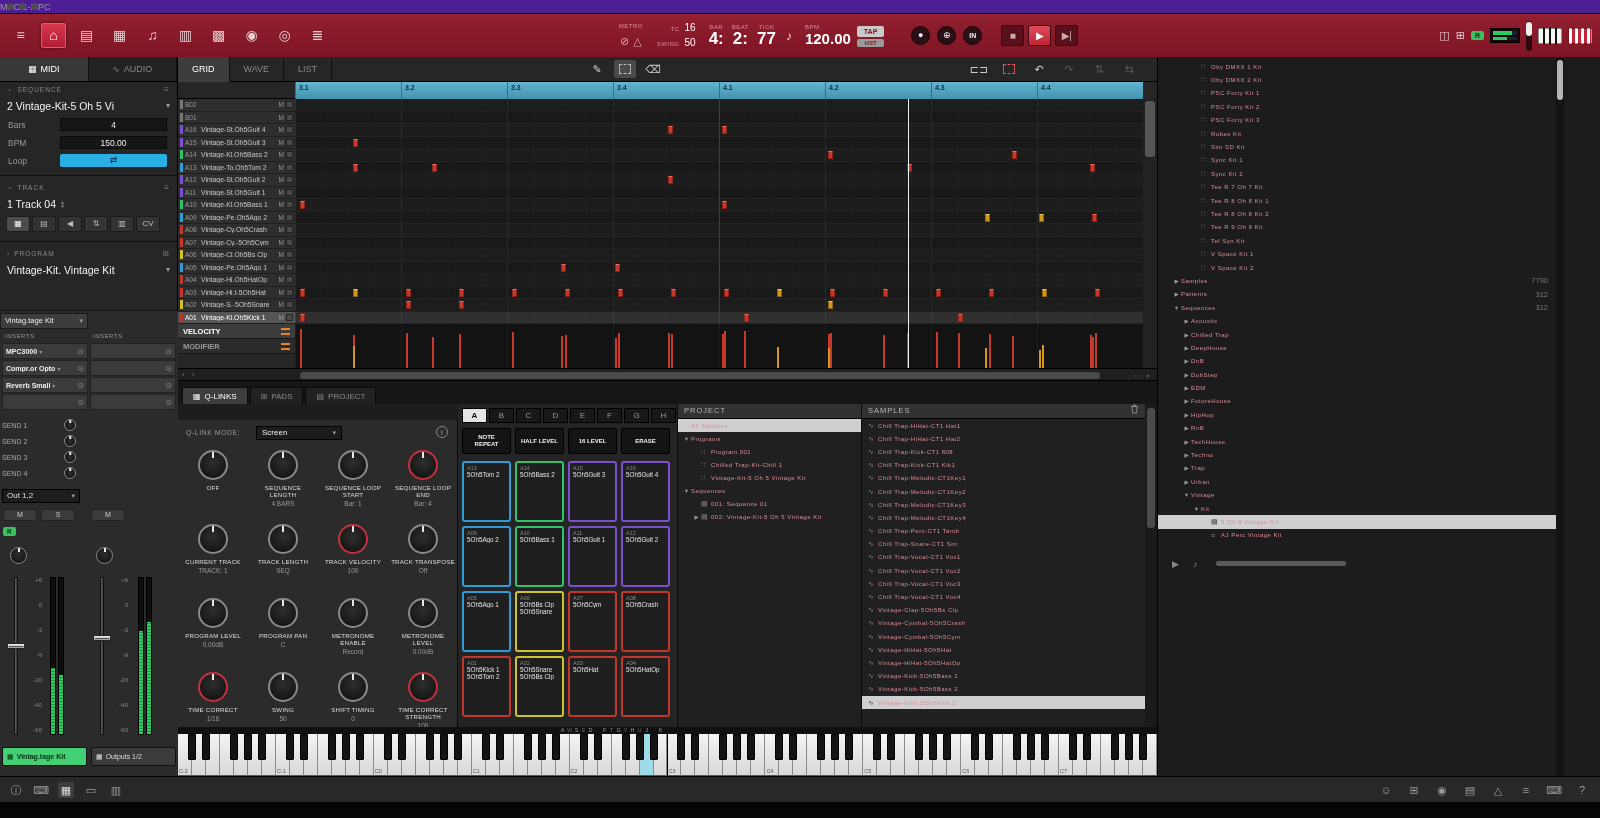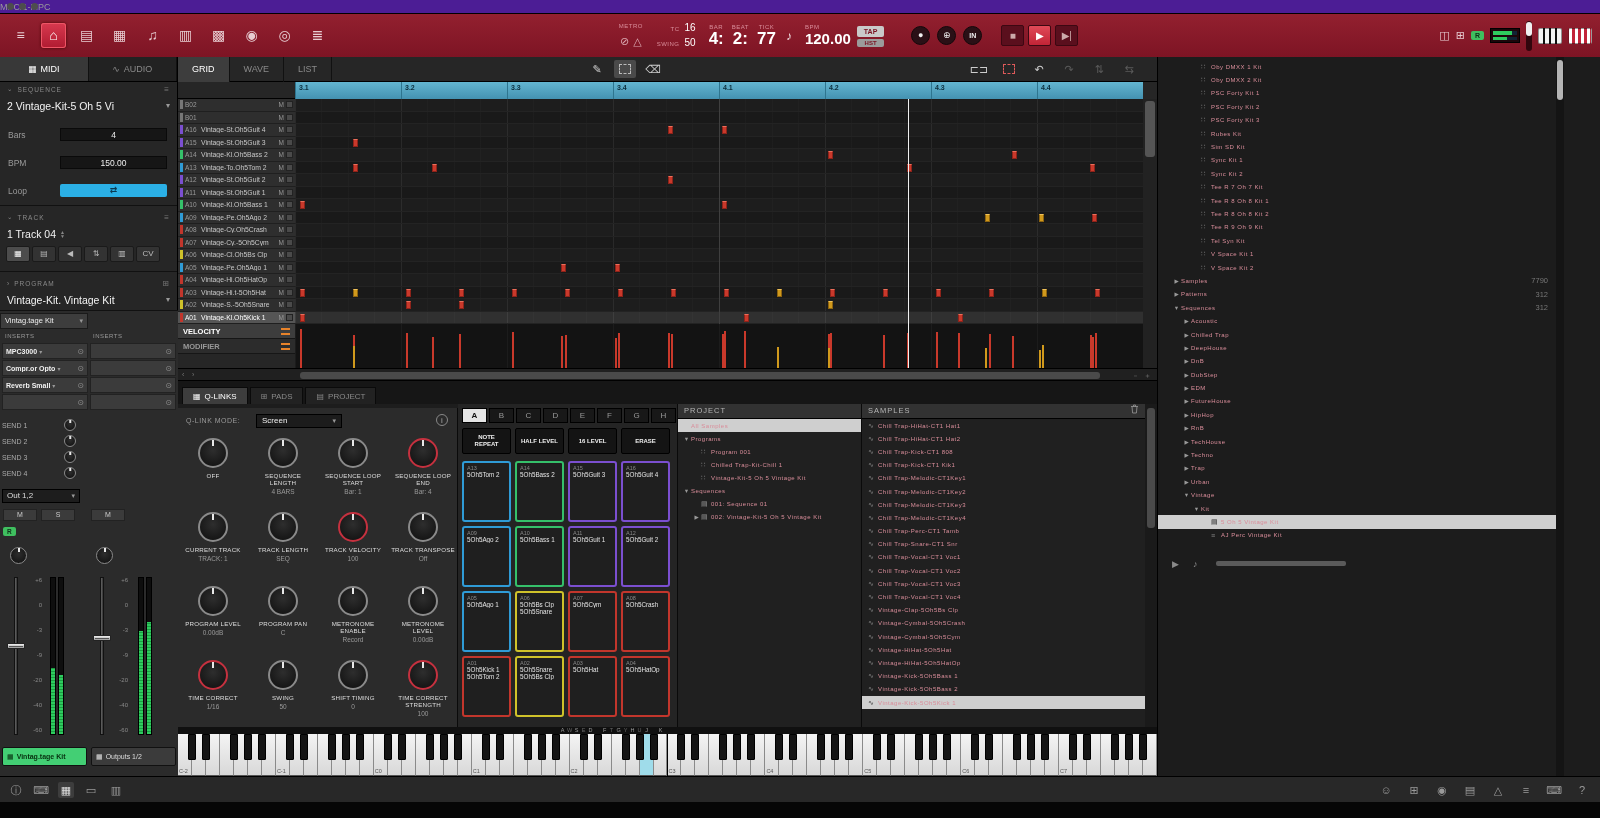--- a/index.html
+++ b/index.html
@@ -50,21 +50,21 @@
 #left{position:absolute;left:0;top:57px;width:178px;height:719px;background:#262626;border-right:1px solid #000}
 #lp-tabs{display:flex;height:25px;border-bottom:1px solid #000}
 .lp-tab{flex:1;display:flex;align-items:center;justify-content:center;gap:4px;font-size:9px;color:#8a8a8a;background:#222;border-right:1px solid #111}
 .lp-tab.active{background:#383838;color:#fff}
 .lp-tab-ic{font-size:9px}
 .sec-head{height:14px;display:flex;align-items:center;padding:0 7px;font-size:6.5px;letter-spacing:1px;color:#8a8a8a;gap:4px}
 .sec-head .mini{margin-left:auto;color:#777;font-size:8px}
 .name-row{height:19px;display:flex;align-items:center;padding:0 7px;font-size:10.5px;color:#f2f2f2;white-space:nowrap}
 .name-row .dd{margin-left:auto;color:#999;font-size:8px}
 .updn{display:flex;flex-direction:column;font-size:5px;color:#888;line-height:4px;margin-left:4px}
-.lp-field{height:16px;position:relative;margin-top:12px}
+.lp-field{height:16px;position:relative;margin-top:2px}
 .lp-field .fl{position:absolute;left:8px;top:3px;font-size:8.5px;color:#9a9a9a}
 .lp-field .fv{position:absolute;left:60px;right:10px;top:1px;height:13px;background:#161616;border:1px solid #0a0a0a;color:#eee;font-size:8.5px;line-height:12px;text-align:center}
 #loop-pill{position:absolute;left:60px;right:10px;top:1px;height:13px;background:#2bb0e6;border-radius:2px;color:#0a3a52;font-size:9px;line-height:12px;text-align:center;font-weight:bold}
 .divider{height:1px;background:#111;margin:6px 0 4px 0}
 #trk-icons{display:flex;gap:2px;padding:3px 6px}
 .trk-ic{width:24px;height:16px;background:#333;border:1px solid #1a1a1a;color:#bbb;font-size:8px;line-height:14px;text-align:center;border-radius:2px}
 .trk-ic.active{background:#4c4c4c;color:#fff}
 
 #mixer{position:absolute;left:0;top:253px;width:178px;height:466px;background:#2b2b2b;border-top:1px solid #111}
 #ch-head{position:absolute;left:0;top:2px;width:88px;height:16px;background:#3d3d3d;border:1px solid #1a1a1a;font-size:7.5px;color:#eee;line-height:14px;padding:0 4px;display:flex}
@@ -151,21 +151,21 @@
 
 #hscroll{position:absolute;left:0;top:311px;width:979px;height:13px;background:#202020;border-top:1px solid #000;border-bottom:1px solid #000}
 #hscroll .thumb{position:absolute;left:122px;top:3px;width:800px;height:7px;background:#4a4a4a;border-radius:3px}
 #hscroll .hbtn{position:absolute;top:2px;font-size:7px;color:#777}
 
 #lower-tabs{position:absolute;left:0;top:328px;width:979px;height:19px;background:#161616;display:flex;align-items:flex-end;padding-left:4px}
 .lt-tab{height:17px;padding:0 10px;display:flex;align-items:center;gap:4px;font-size:8px;color:#8a8a8a;background:#222;border:1px solid #0a0a0a;border-bottom:none;margin-right:2px}
 .lt-tab.active{background:#3d3d3d;color:#fff}
 
 #panels{position:absolute;left:0;top:347px;width:979px;height:323px;background:#1d1d1d}
-#p-qlinks{position:absolute;left:0;top:4px;width:280px;height:323px;background:#2b2b2b;border-right:1px solid #0a0a0a}
+#p-qlinks{position:absolute;left:0;top:16px;width:280px;height:323px;background:#2b2b2b;border-right:1px solid #0a0a0a}
 #q-head{position:absolute;left:0;top:4px;width:280px;height:18px}
 #q-mode-label{position:absolute;left:8px;top:5px;font-size:7px;color:#999;letter-spacing:.5px}
 #q-mode{position:absolute;left:78px;top:2px;width:86px;height:14px;background:#1c1c1c;border:1px solid #000;font-size:8px;color:#eee;line-height:12px;padding:0 5px;display:flex}
 #q-mode .dd{margin-left:auto;color:#999;font-size:7px}
 #q-info{position:absolute;right:10px;top:2px;width:12px;height:12px;border:1px solid #888;border-radius:50%;color:#aaa;font-size:8px;line-height:11px;text-align:center}
 #q-grid{position:absolute;left:0;top:26px;width:280px;display:grid;grid-template-columns:repeat(4,70px);grid-auto-rows:74px}
 .qcell{display:flex;flex-direction:column;align-items:center;padding-top:4px}
 .qcell .knob{width:30px;height:30px;flex:none}
 .qlabel{font-size:6.2px;color:#ddd;text-align:center;margin-top:4px;line-height:7px;max-width:64px;letter-spacing:.2px}
 .qvalue{font-size:6.5px;color:#9a9a9a;margin-top:2px}

